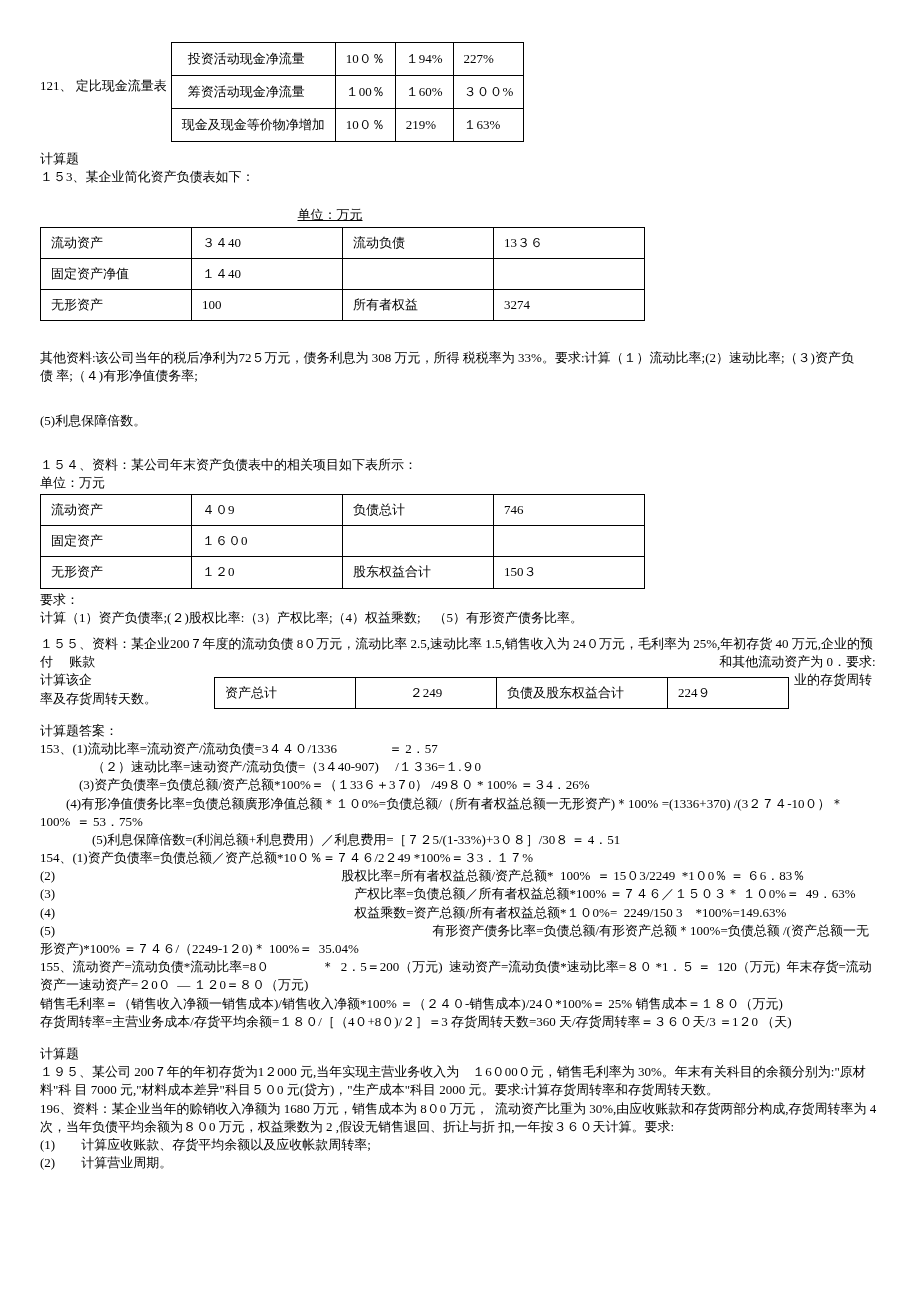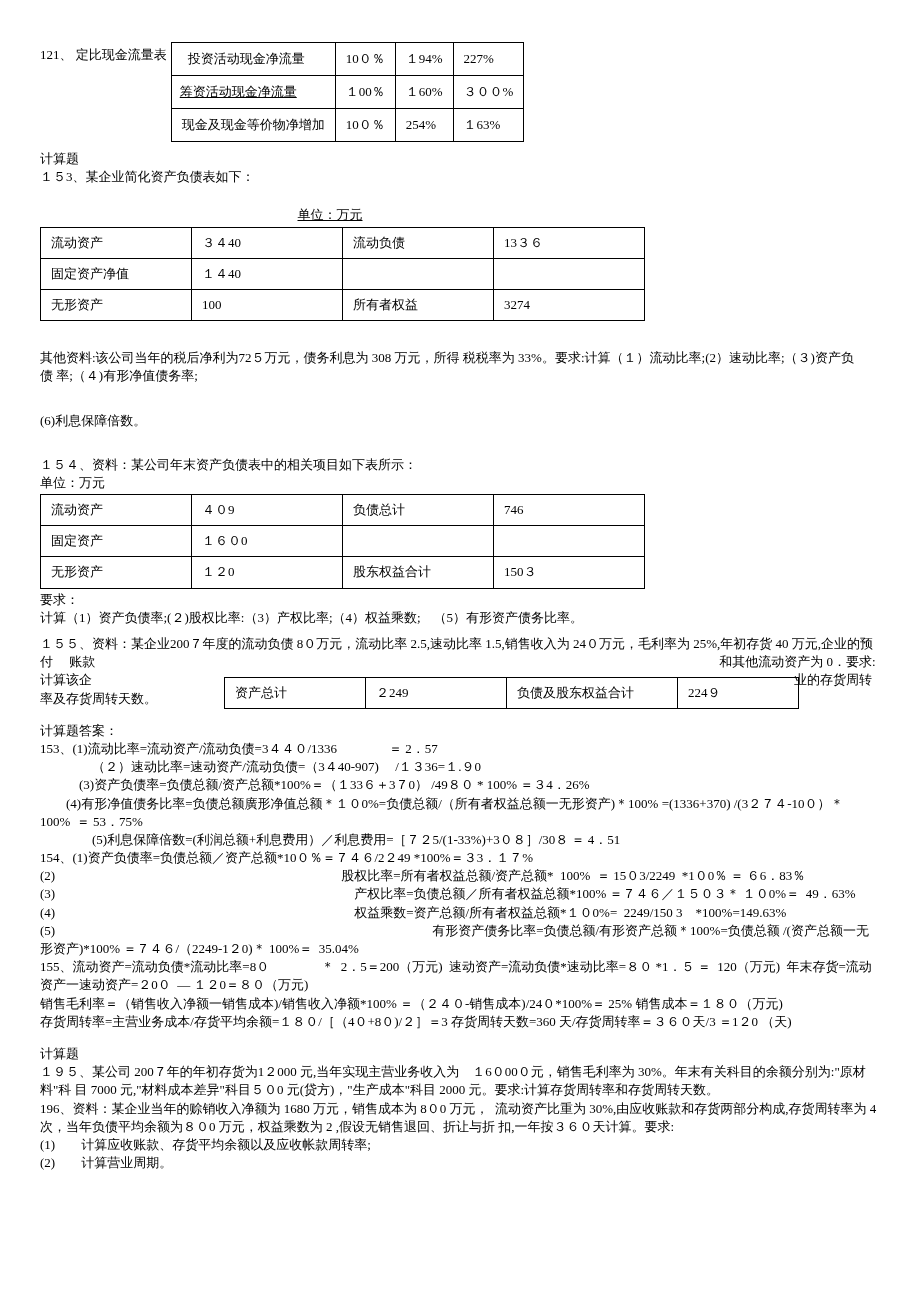--- a/index.html
+++ b/index.html
@@ -23,39 +23,39 @@
     font-size: 13px;
   }
   .t1 td { height: 20px; }
   .block { margin-top: 6px; }
   .row { display: flex; align-items: flex-start; }
 </style>
 </head>
 <body>
 
 <div class="row">
-  <div style="padding-top:6px;">121、 定比现金流量表</div>
+  <div style="padding-top:6px;margin-top:31px;">121、 定比现金流量表</div>
   <table class="t1" style="margin-left:4px;">
     <tbody>
     <tr>
           <td style="padding-left:16px;margin-top:35px;">投资活动现金净流量</td>
           <td>10０％</td>
           <td>１94%</td>
           <td>227%</td>
         </tr>
     <tr>
-          <td style="padding-left:8px;text-decoration:underline;">筹资活动现金净流量</td>
+          <td style="padding-left:16px;">筹资活动现金净流量</td>
           <td>１00％</td>
           <td>１60%</td>
           <td>３００%</td>
         </tr>
     <tr>
           <td>现金及现金等价物净增加</td>
           <td>10０％</td>
-          <td>254%</td>
+          <td>219%</td>
           <td>１63%</td>
         </tr>
   </tbody>
     </table>
 </div>
 
 <div class="block">计算题</div>
 <div>１５3、某企业简化资产负债表如下：</div>
 
 <div style="height:20px;"></div>
@@ -79,21 +79,21 @@
         <td>100</td>
         <td>所有者权益</td>
         <td>3274</td>
       </tr>
 </tbody>
   </table>
 
 <div style="height:26px;"></div>
 <div>其他资料:该公司当年的税后净利为72５万元，债务利息为 308 万元，所得&nbsp;税税率为 33%。要求:计算（１）流动比率;(2）速动比率;（３)资产负债&nbsp;率;（４)有形净值债务率;</div>
 <div style="height:26px;"></div>
-<div>(6)利息保障倍数。</div>
+<div>(5)利息保障倍数。</div>
 
 <div style="height:26px;"></div>
 <div>１５４、资料：某公司年末资产负债表中的相关项目如下表所示：</div>
 <div>单位：万元</div>
 <table>
   <tbody>
       <tr>
         <td style="width:130px;">流动资产</td>
         <td style="width:130px;">４０9</td>
         <td style="width:130px;">负债总计</td>
@@ -112,25 +112,25 @@
         <td>150３</td>
       </tr>
 </tbody>
   </table>
 <div>要求：</div>
 <div>计算（1）资产负债率;(２)股权比率:（3）产权比率;（4）权益乘数;　（5）有形资产债务比率。</div>
 
 <div style="height:8px;"></div>
 <div style="position:relative;">
   <div style="white-space:pre-wrap;font-family:Liberation Serif, serif;">１５５、资料：某企业200７年度的流动负债 8０万元，流动比率 2.5,速动比率&nbsp;1.5,销售收入为 24０万元，毛利率为 25%,年初存货 40 万元,企业的预付　 账款　　　　　　　　　　　　　　　　　　　　　　　　　　　　　　　　　　　　　　　　　　　　　　　　和其他流动资产为 0．要求:计算该企　　　　　　　　　　　　　　　　　　　　　　　　　　　　　　　　　　　　　　　　　　　　　　　　　　　　　　业的存货周转率及存货周转天数。</div>
-  <table style="position:absolute; left:184px; top:40px;">
+  <table style="position:absolute; left:174px; top:40px;">
     <tbody>
         <tr>
           <td style="width:120px;">资产总计</td>
-          <td style="width:120px;">２249</td>
+          <td style="width:120px;text-align:center;">２249</td>
           <td style="width:150px;">负债及股东权益合计</td>
           <td style="width:100px;">224９</td>
         </tr>
   </tbody>
     </table>
 </div>
 
 <div style="height:14px;"></div>
 <div>计算题答案：</div>
 <div>153、(1)流动比率=流动资产/流动负债=3４４０/1336　　　　＝&nbsp;2．57</div>

